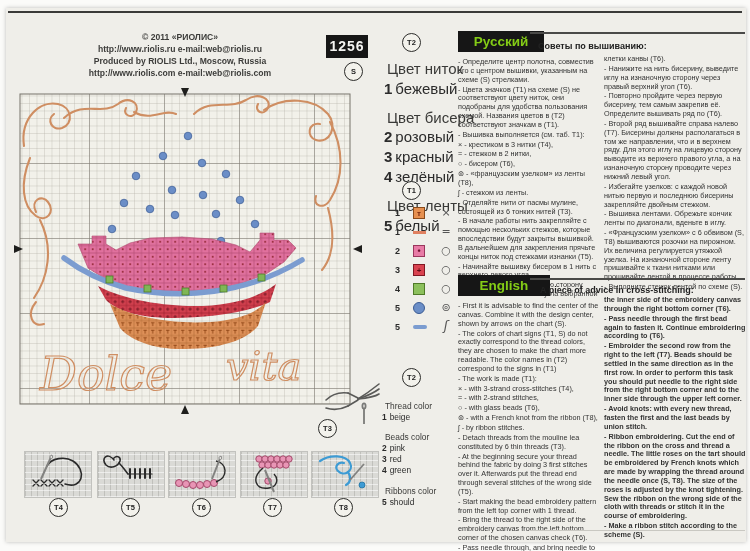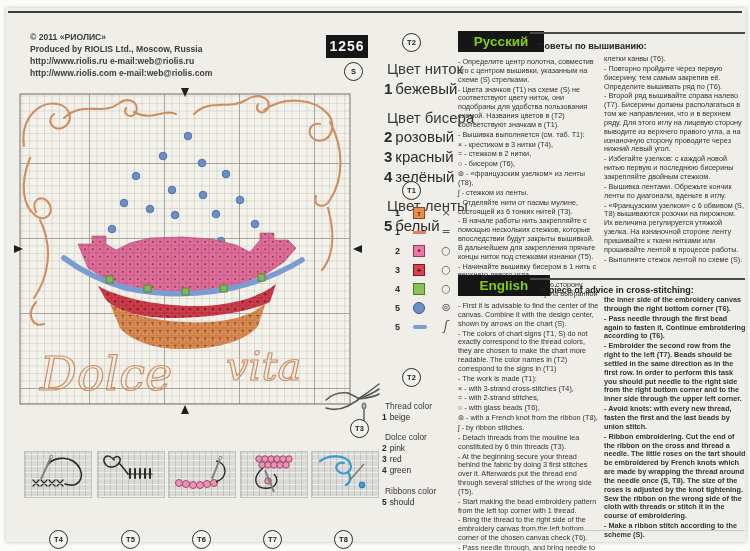--- a/index.html
+++ b/index.html
@@ -4,21 +4,21 @@
 <style>
   html,body{margin:0;padding:0;background:#fff;}
   .stage{position:relative;width:750px;height:551px;background:#fbfbf9;overflow:hidden;
          font-family:"Liberation Sans","DejaVu Sans",sans-serif;color:#2b2b2b;}
   .paper{position:absolute;left:6px;top:8px;width:740px;height:534px;background:#efeee9;
          box-shadow:0 0 4px rgba(0,0,0,.25);}
   .topline{position:absolute;left:8px;top:11px;width:734px;height:2px;background:#3a3a38;}
   .abs{position:absolute;}
 
   
-  .pubinfo{left:30px;top:32px;width:300px;font-size:8.6px;font-weight:bold;color:#3c3c3a;line-height:1.38;}
+  .pubinfo{left:30px;top:32px;width:300px;font-size:8.6px;font-weight:bold;color:#3c3c3a;line-height:1.38;text-align:center;}
   .patnum{left:326px;top:35px;width:42px;height:23px;background:#161616;color:#f4f4f2;
           font-size:14px;font-weight:bold;text-align:center;line-height:23px;letter-spacing:1px;}
   .badge{display:inline-block;width:17px;height:17px;border:1.3px solid #2c2c2a;border-radius:50%;
          background:#f3f2ec;font-size:7.5px;font-weight:bold;text-align:center;line-height:17px;color:#222;}
   .badge.abs{position:absolute;}
 
   
   .lg-line{white-space:nowrap;font-size:15px;line-height:1.32;}
   .lg-title{margin-top:9px;font-weight:normal;color:#3a3a38;}
   .lg-line b{font-weight:bold;margin-right:3px;}
@@ -48,36 +48,36 @@
 
   
   .chartwrap{left:14px;top:88px;width:348px;height:338px;}
 
   
   .tbox{position:absolute;top:451px;width:66px;height:45px;background:#dadad6;
         background-image:
           repeating-linear-gradient(0deg, rgba(255,255,255,.55) 0 1px, rgba(0,0,0,0) 1px 6px),
           repeating-linear-gradient(90deg, rgba(150,150,145,.38) 0 1px, rgba(0,0,0,0) 1px 6px);
         border:1px solid #c2c2be;}
-  .tlabelrow{position:absolute;top:498px;margin-top:32px;}
+  .tlabelrow{position:absolute;top:498px;}
 
   .enlegend{left:382px;top:392px;width:80px;}
   .enlegend .lg-line{font-size:8.4px;}
 </style>
 </head>
 <body>
 
 <div class="stage">
   <div class="paper"></div>
   <div class="topline abs"></div>
 
   <div class="abs pubinfo">
     <div>© 2011 «РИОЛИС»</div>
+    <div>http://www.riolis.ru    e-mail:web@riolis.ru</div>
     <div>Produced by RIOLIS Ltd., Moscow, Russia</div>
-    <div>http://www.riolis.ru    e-mail:web@riolis.ru</div>
     <div>http://www.riolis.com   e-mail:web@riolis.com</div>
   </div>
   <div class="abs patnum">1256</div>
   <span class="badge abs" style="left:344px;top:62px;">S</span>
 
   <div class="abs chartwrap">
     <svg width="348" height="338" viewBox="0 0 348 338">
       <defs>
         <pattern id="smallGrid" width="7.5" height="7.5" patternUnits="userSpaceOnUse">
           <path d="M7.5 0 L0 0 0 7.5" fill="none" stroke="#b7b3a9" stroke-width="0.7"></path>
@@ -232,21 +232,21 @@
       </div>
     </div>
 
   <span class="badge abs" style="left:402px;top:368px;">T2</span>
   <div class="abs enlegend">
 
       <div class="lg-line lg-title"><b></b><span>Thread color</span></div>
 
       <div class="lg-line"><b>1</b><span>beige</span></div>
 
-      <div class="lg-line lg-title"><b></b><span>Dolce color</span></div>
+      <div class="lg-line lg-title"><b></b><span>Beads color</span></div>
 
       <div class="lg-line"><b>2</b><span>pink</span></div>
 
       <div class="lg-line"><b>3</b><span>red</span></div>
 
       <div class="lg-line"><b>4</b><span>green</span></div>
 
       <div class="lg-line lg-title"><b></b><span>Ribbons color</span></div>
 
       <div class="lg-line"><b>5</b><span>should</span></div>
@@ -261,21 +261,21 @@
         <path d="M34,19 C42,14 50,8 55,4"></path>
         <path d="M34,19 C43,16 51,12 55,9"></path>
         <path d="M34,19 C44,18 52,16 55,14"></path>
       </g>
       <g stroke="#7a7a78" stroke-width="1.8" fill="none">
         <path d="M40,24 L40,44"></path>
           <ellipse cx="40" cy="26" rx="1.6" ry="2.6" fill="#efeee9"></ellipse>
       </g>
     </svg>
   </div>
-  <span class="badge abs" style="left:350px;top:419px;">T3</span>
+  <span class="badge abs" style="left:318px;top:419px;">T3</span>
 
   <div class="abs secthead ru-head">Русский</div>
   <div class="abs tipline" style="left:530px;top:32px;width:215px;"></div>
   <div class="abs tiptitle" style="left:538px;top:41px;">Советы по вышиванию:</div>
   <div class="abs col" style="left:458px;top:58px;width:142px;">
 
   <p>- Определите центр полотна, совместив его с центром вышивки, указанным на схеме (S) стрелками.</p>
       <p>- Цвета значков (T1) на схеме (S) не соответствуют цвету ниток, они подобраны для удобства пользования схемой. Названия цветов в (T2) соответствуют значкам в (T1).</p>
       <p>- Вышивка выполняется (см. таб. T1):</p>
       <p>× - крестиком в 3 нитки (T4),</p>
@@ -284,20 +284,21 @@
       <p>⊚ - «французским узелком» из ленты (T8),</p>
       <p>ʃ - стежком из ленты.</p>
       <p>- Отделяйте нити от пасмы мулине, состоящей из 6 тонких нитей (T3).</p>
       <p>- В начале работы нить закрепляйте с помощью нескольких стежков, которые впоследствии будут закрыты вышивкой. В дальнейшем для закрепления прячьте концы ниток под стежками изнанки (T5).</p>
       <p>- Начинайте вышивку бисером в 1 нить с верхнего левого угла.</p>
       <p>- Выведите нить на лицевую сторону канвы из нижнего левого угла выбранной</p>
     </div>
   <div class="abs col" style="left:604px;top:55px;width:142px;">
 
   <p>клетки канвы (T6).</p>
+      <p>- Нанижите на нить бисерину, выведите иглу на изнаночную сторону через правый верхний угол (T6).</p>
       <p>- Повторно пройдите через первую бисерину, тем самым закрепив её. Определите вышивать ряд по (T6).</p>
       <p>- Второй ряд вышивайте справа налево (T7). Бисерины должны располагаться в том же направлении, что и в верхнем ряду. Для этого иглу на лицевую сторону выводите из верхнего правого угла, а на изнаночную сторону проводите через нижний левый угол.</p>
       <p>- Избегайте узелков: с каждой новой нитью первую и последнюю бисерины закрепляйте двойным стежком.</p>
       <p>- Вышивка лентами. Обрежьте кончик ленты по диагонали, вденьте в иглу.</p>
       <p>- «Французским узелком» с 6 обвивом (S, T8) вышиваются розочки на пирожном. Их величина регулируется утяжкой узелка. На изнаночной стороне ленту пришивайте к ткани нитками или прошивайте лентой в процессе работы.</p>
       <p>- Выполните стежок лентой по схеме (S).</p>
     </div>
 
   <div class="abs secthead en-head">English</div>
   <div class="abs tipline" style="left:530px;top:278px;width:215px;"></div>

